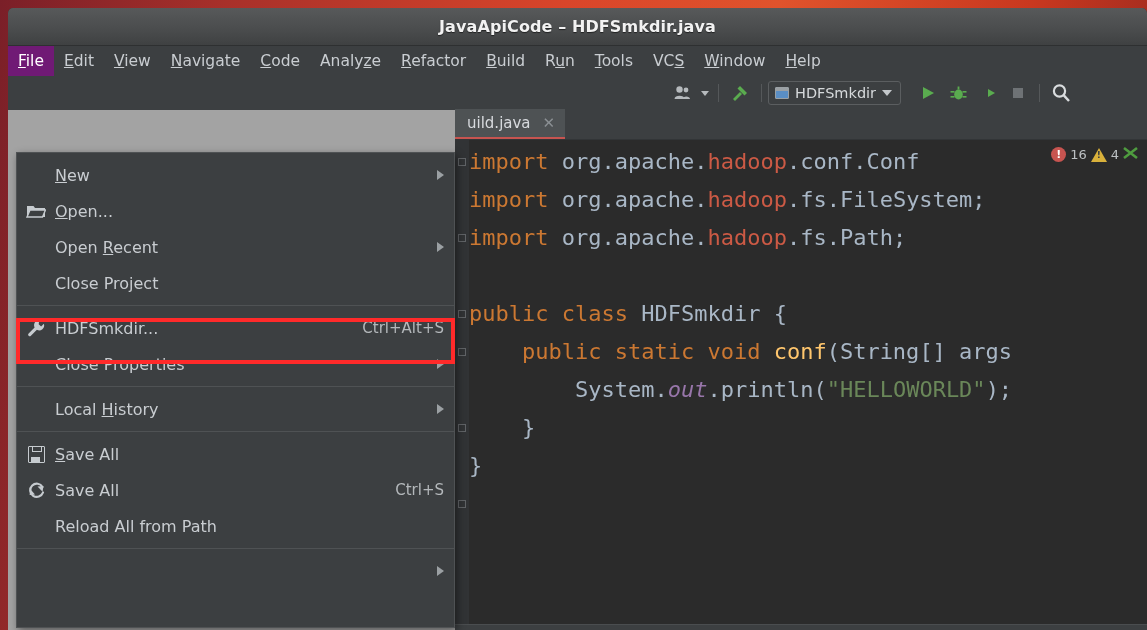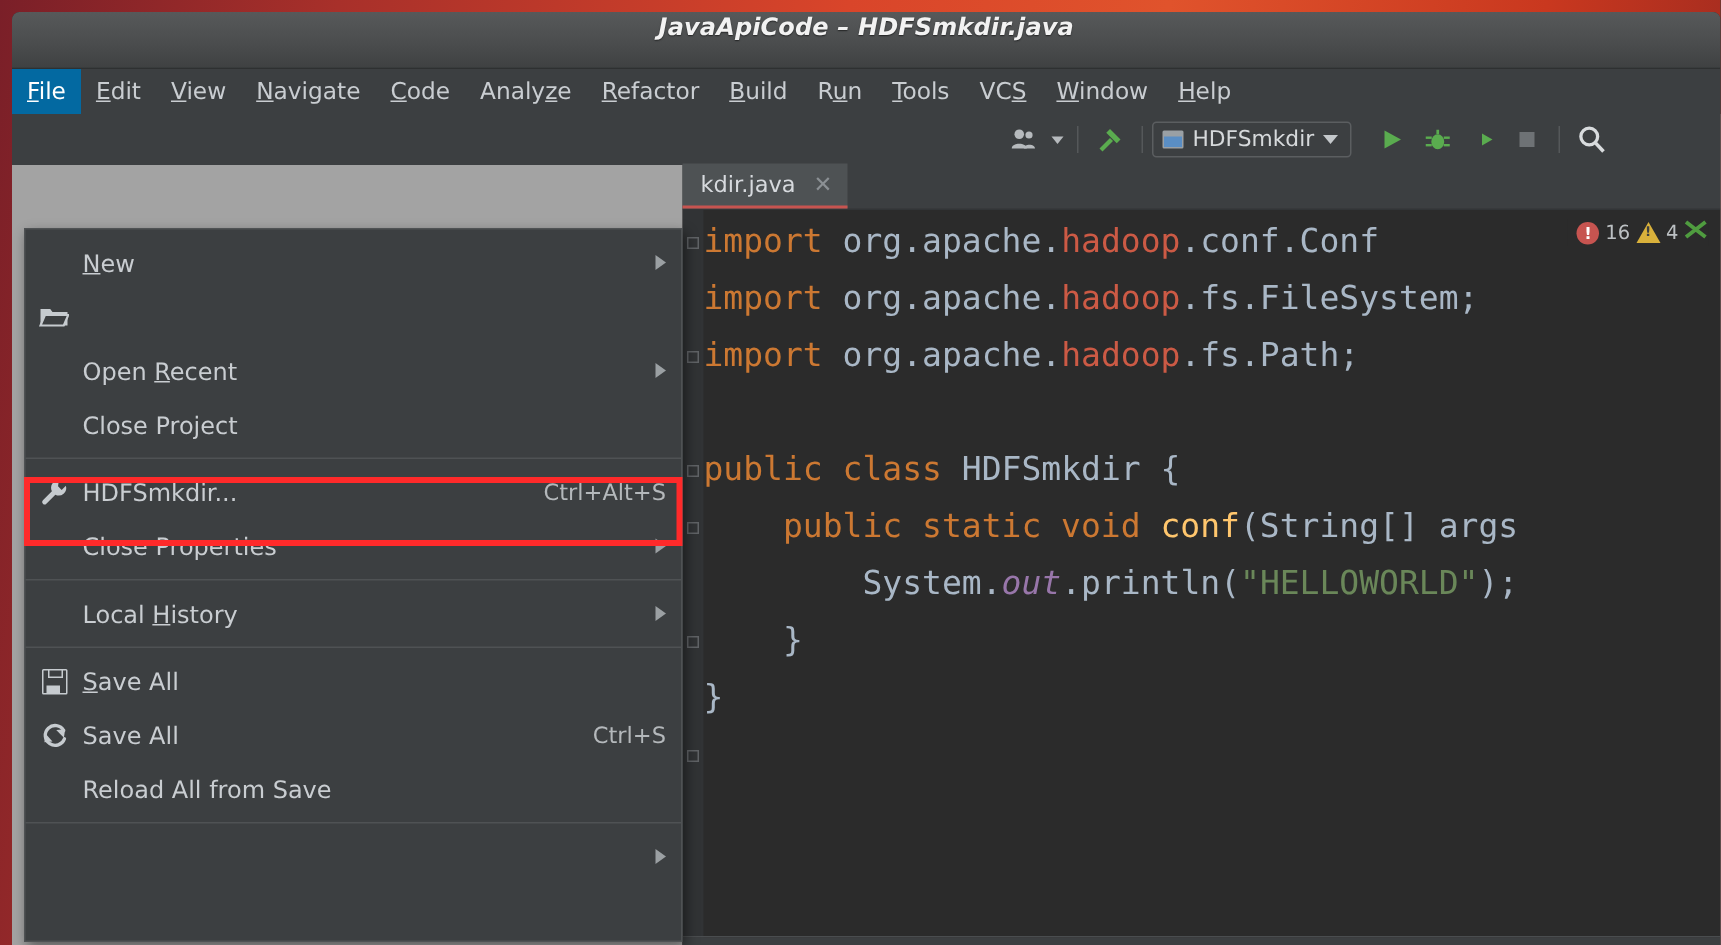--- a/index.html
+++ b/index.html
@@ -25,24 +25,23 @@
     display: flex; flex-direction: column;
     border-top-left-radius: 5px;
     border-top-right-radius: 5px;
     overflow: hidden;
   }
 
   
   #title-bar {
     height: 38px; flex: 0 0 38px;
     background: linear-gradient(180deg, #57595a 0%, #4b4d4e 55%, #3f4142 100%);
-    display: flex; align-items: flex-start; justify-content: center;
+    display: flex; align-items: center; justify-content: center;
     border-top-left-radius: 5px; border-top-right-radius: 5px;
     border-bottom: 1px solid #2e3031;
-    font-style: italic;
   }
   #title-bar .title {
     color: #f2f2f2;
     font-size: 16px;
     font-weight: bold;
     letter-spacing: .1px;
     text-shadow: 0 1px 1px rgba(0,0,0,.55);
   }
 
   
@@ -56,21 +55,21 @@
   .menu-bar-item {
     display: flex; align-items: center;
     padding: 0 10px;
     color: #c9cdd1;
     font-size: 15.5px;
     white-space: nowrap;
     cursor: default;
   }
   .menu-bar-item .mn { text-decoration: underline; }
   .menu-bar-item.active {
-    background: #0369a1;
+    background: #701a75;
     color: #ffffff;
     justify-content: flex-end;
   }
 
   
   #body-area {
     flex: 1 1 auto;
     position: relative;
     background: #a3a3a3;
     overflow: hidden;
@@ -378,21 +377,21 @@
       <div class="tb-btn">
         <svg width="20" height="20" viewBox="0 0 20 20">
             <circle cx="8.5" cy="8" r="5.6" stroke="#d9dcde" stroke-width="2.2" fill="none"></circle>
             <line x1="12.8" y1="12.4" x2="18" y2="18" stroke="#d9dcde" stroke-width="2.4"></line>
           </svg>
       </div>
     </div>
 
     <div id="tab-strip">
       <div id="editor-tab">
-        <span class="tab-label">kdir.java</span>
+        <span class="tab-label">uild.java</span>
         <span class="tab-close">✕</span>
       </div>
     </div>
 
     <div id="editor">
       <div id="gutter">
         <div class="fold" style="top:18px;"></div>
         <div class="fold" style="top:94px;"></div>
         <div class="fold" style="top:170px;"></div>
         <div class="fold" style="top:208px;"></div>
@@ -436,20 +435,21 @@
         <span class="submenu-arrow"></span>
       </div>
 
       <div class="mi">
         <span class="mi-icon">
           <svg width="20" height="16" viewBox="0 0 20 16">
               <path d="M1 3 L1 14 L19 14 L19 5 L9 5 L7.5 3 Z" fill="#c6cbcf"></path>
               <path d="M1 14 L4 7 L19.5 7 L16.5 14 Z" fill="#3c3f41" stroke="#c6cbcf" stroke-width="1.4"></path>
             </svg>
         </span>
+        <span class="mi-label"><span class="mn">O</span>pen...</span>
       </div>
 
       <div class="mi">
         <span class="mi-icon"></span>
         <span class="mi-label">Open <span class="mn">R</span>ecent</span>
         <span class="submenu-arrow"></span>
       </div>
 
       <div class="mi">
         <span class="mi-icon"></span>
@@ -500,21 +500,21 @@
               <path d="M10.5 5.6 L16.4 5.1 L15.6 10.8 Z" fill="#c6cbcf"></path>
               <path d="M8 13.4 L2.6 13.9 L3.4 8.2 Z" fill="#c6cbcf"></path>
             </svg>
         </span>
         <span class="mi-label">Save All</span>
         <span class="mi-shortcut">Ctrl+S</span>
       </div>
 
       <div class="mi">
         <span class="mi-icon"></span>
-        <span class="mi-label">Reload All from Save</span>
+        <span class="mi-label">Reload All from Path</span>
       </div>
 
       <div class="mi-sep"></div>
 
       <div class="mi">
         <span class="mi-icon"></span>
         <span class="mi-label"></span>
         <span class="submenu-arrow"></span>
       </div>
 

